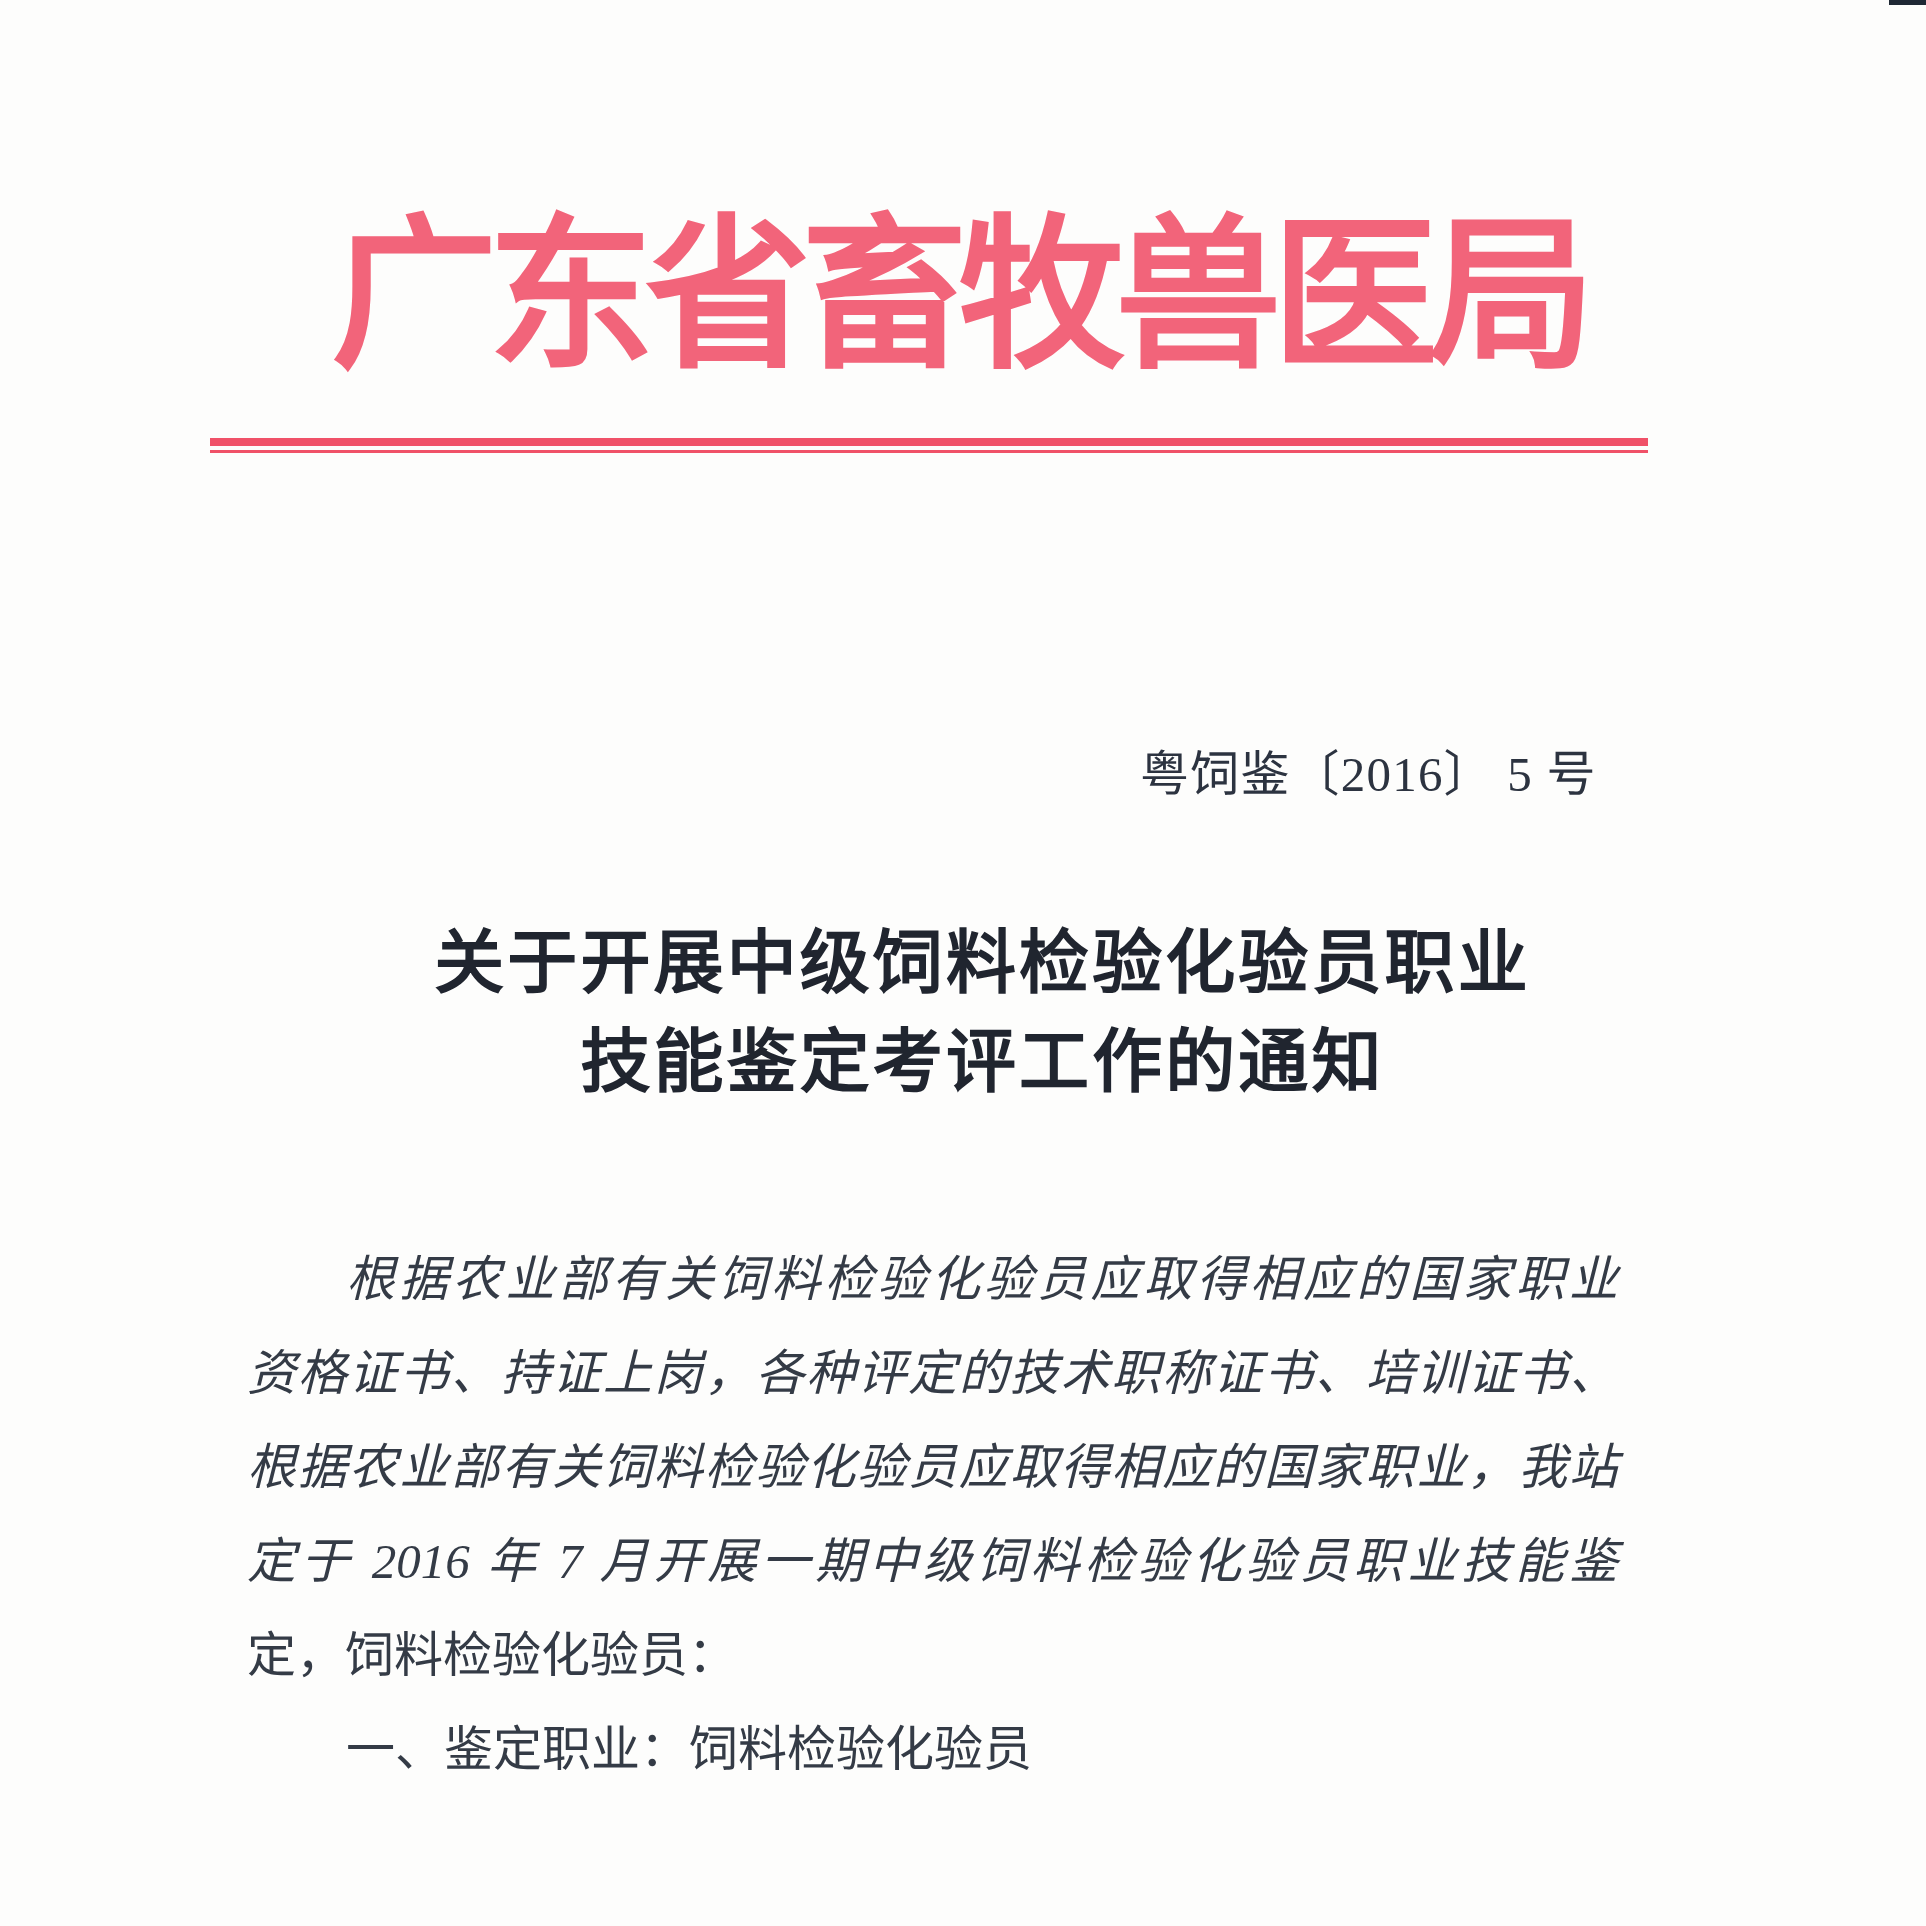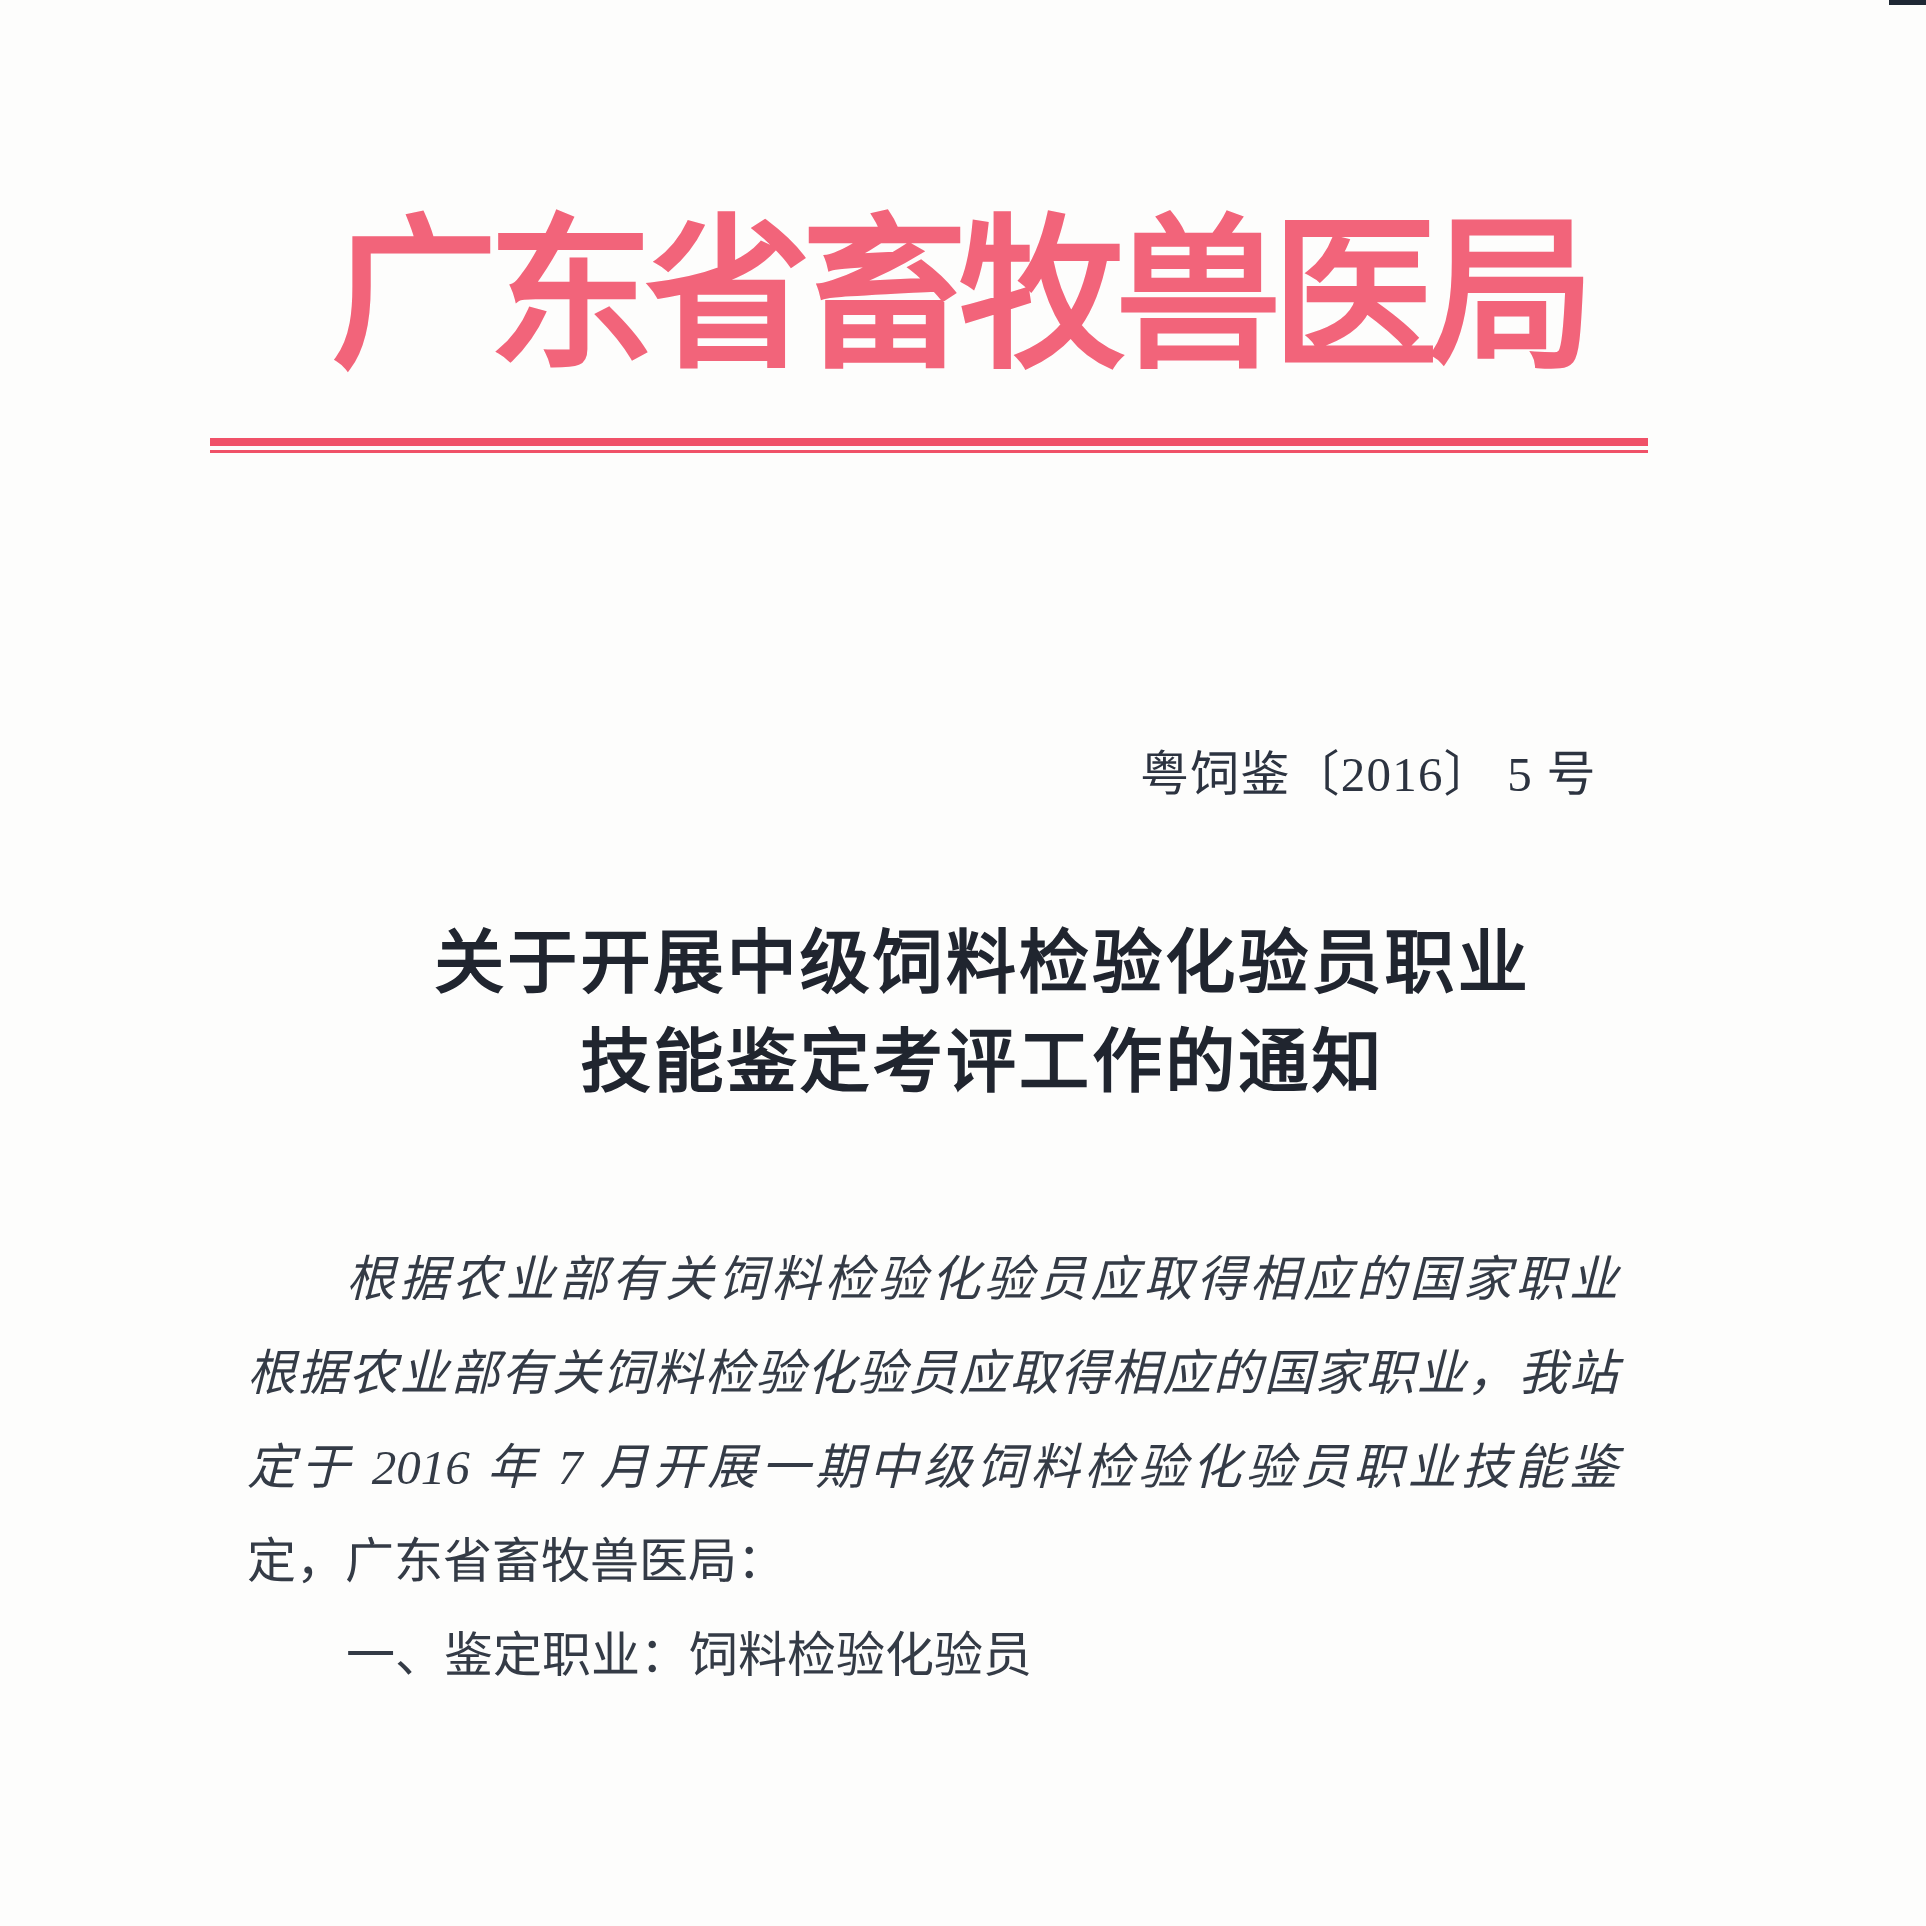--- a/index.html
+++ b/index.html
@@ -87,21 +87,22 @@
 
   <div class="doc-number">粤饲鉴〔2016〕 5 号</div>
 
   <div class="doc-title">
     <div>关于开展中级饲料检验化验员职业</div>
     <div>技能鉴定考评工作的通知</div>
   </div>
 
   <div class="body-block">
     <div class="ln ind j">根据农业部有关饲料检验化验员应取得相应的国家职业</div>
+    <div class="ln j">资格证书、持证上岗，各种评定的技术职称证书、培训证书、</div>
     <div class="ln j">根据农业部有关饲料检验化验员应取得相应的国家职业，我站</div>
     <div class="ln j">定于 2016 年 7 月开展一期中级饲料检验化验员职业技能鉴</div>
-    <div class="ln">定，广东省畜牧兽医局：</div>
+    <div class="ln">定，饲料检验化验员：</div>
     <div class="ln ind">一、鉴定职业：饲料检验化验员</div>
 
   </div>
 
 </div>
 
 
 </body></html>

